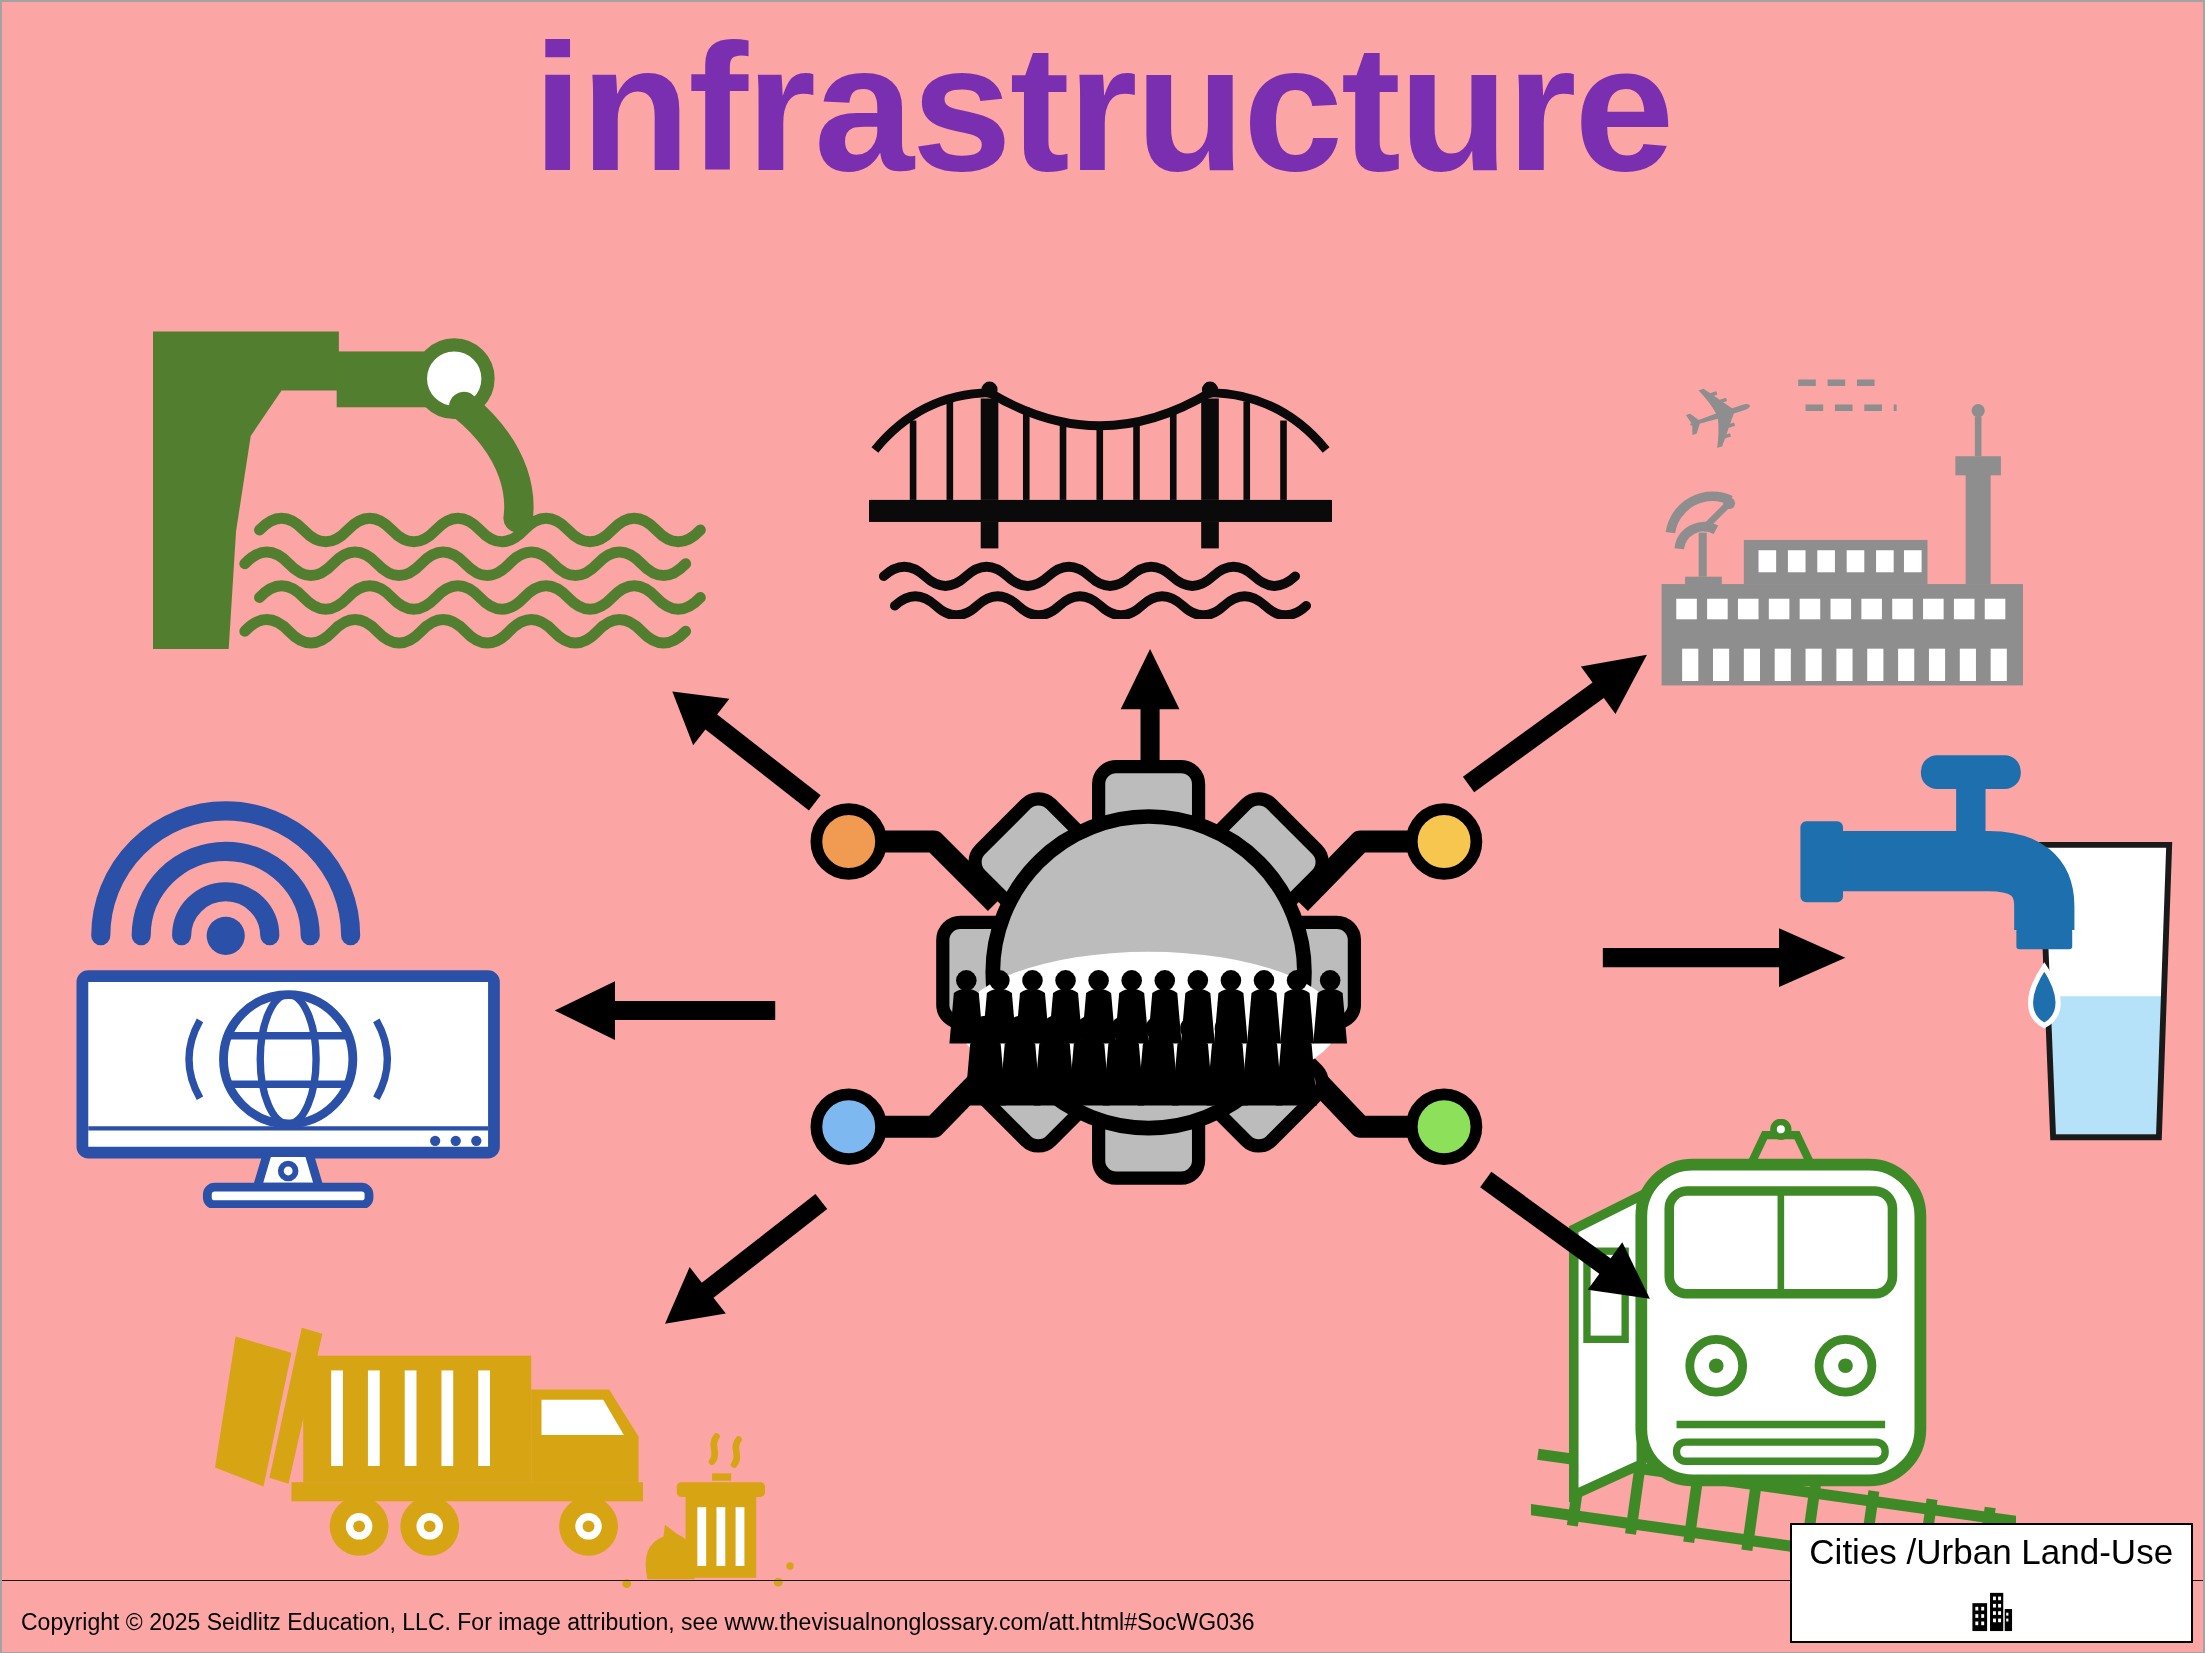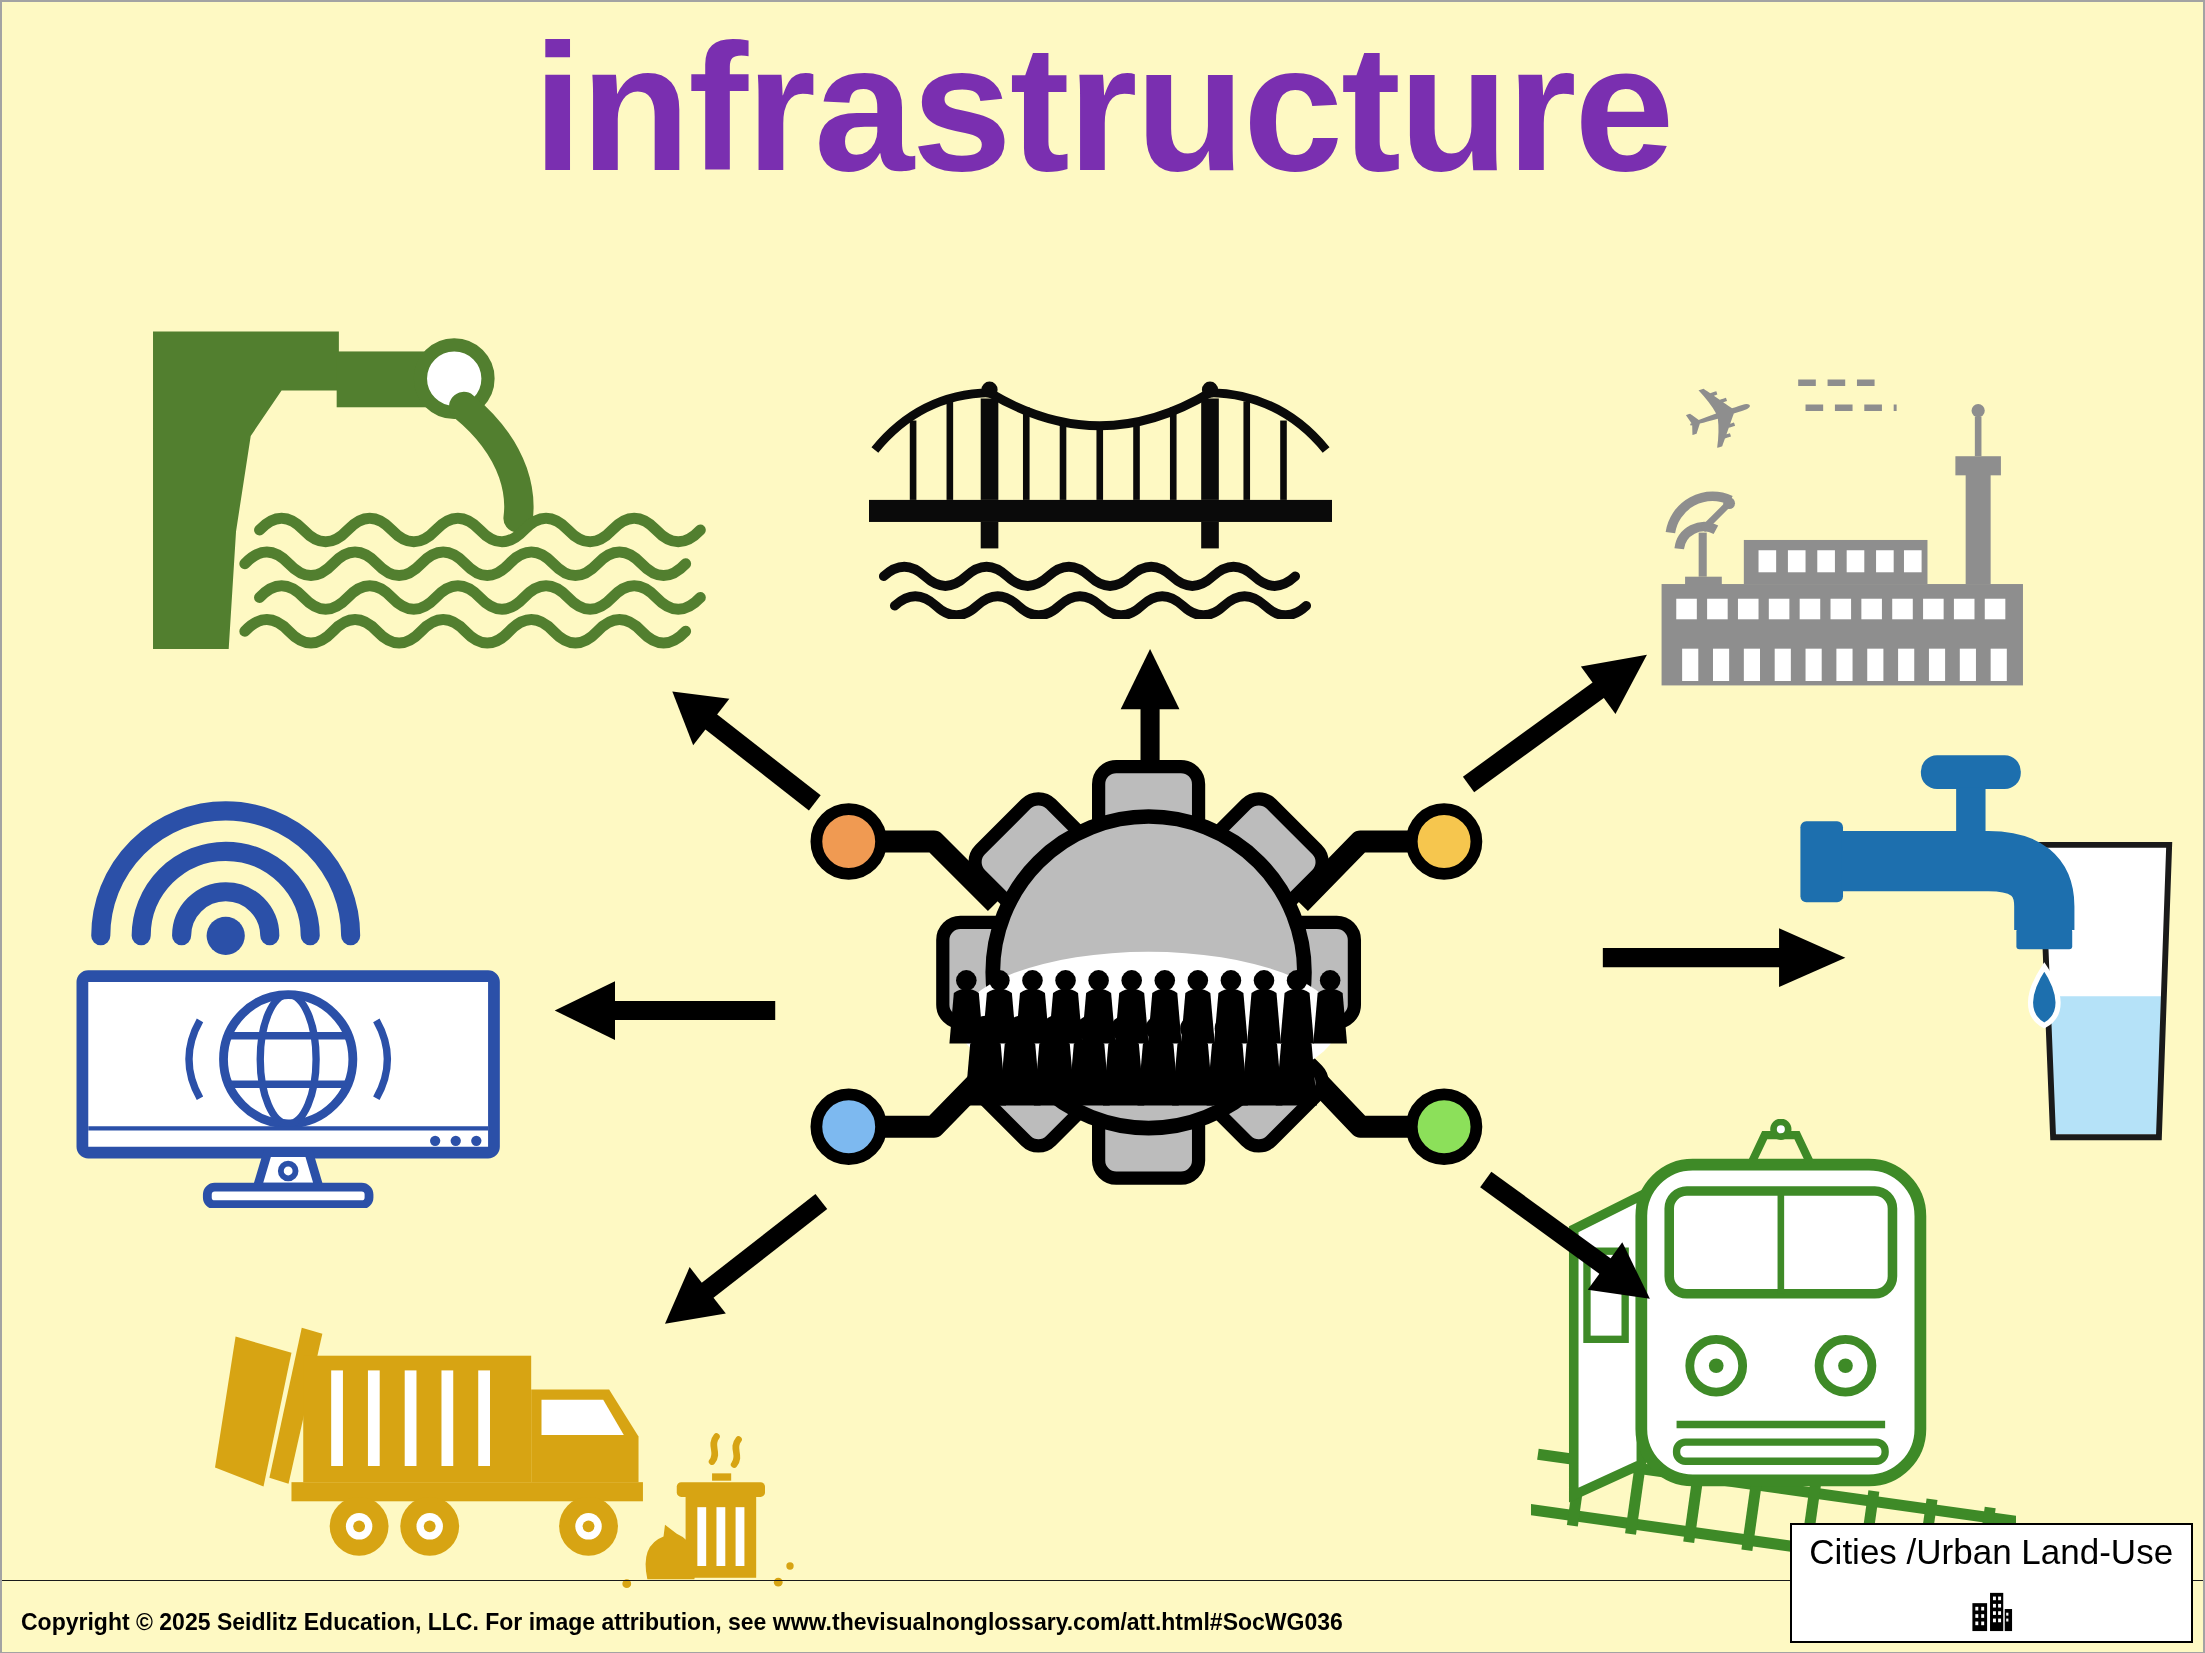--- a/index.html
+++ b/index.html
@@ -1,24 +1,24 @@
 <!DOCTYPE html>
 <html style="font-size:11.8px"><head>
 <meta charset="utf-8">
 <style>
   html,body{margin:0;padding:0;background:#fff;}
-  .page{position:relative;width:2205px;height:1654px;background:#fef9c3;border:2.2px solid #a3a3a3;
+  .page{position:relative;width:2205px;height:1654px;background:#fca5a5;border:2.2px solid #a3a3a3;
         box-sizing:border-box;overflow:hidden;font-family:"Liberation Sans",sans-serif;}
   .title{position:absolute;top:7.4px;left:0;width:100%;text-align:center;
          font-size:180px;font-weight:600;color:#7a2fb0;letter-spacing:-2.2px;line-height:1.1;}
   .icon{position:absolute;}
   .icon svg{width:100%;height:100%;display:block;}
   .center-overlay{position:absolute;left:0;top:0;width:2205px;height:1654px;}
   .footer-line{position:absolute;left:0;right:0;bottom:71px;border-top:1.5px solid #1a1a1a;}
-  .copyright{position:absolute;left:19px;bottom:16px;font-size:23px;color:#000;font-weight:bold;}
+  .copyright{position:absolute;left:19px;bottom:16px;font-size:23px;color:#000;}
   .badge{position:absolute;right:10.3px;bottom:8.8px;display:flex;align-items:center;gap:14.7px;
          border:2.2px solid #000;background:#fff;padding:7.4px 17.6px;font-size:35px;color:#000;flex-direction:column;}
   .badge svg{width:47px;height:47px;display:block;}
 </style>
 </head>
 <body>
 
 <div class="page">
 
   <div class="title">infrastructure</div>

